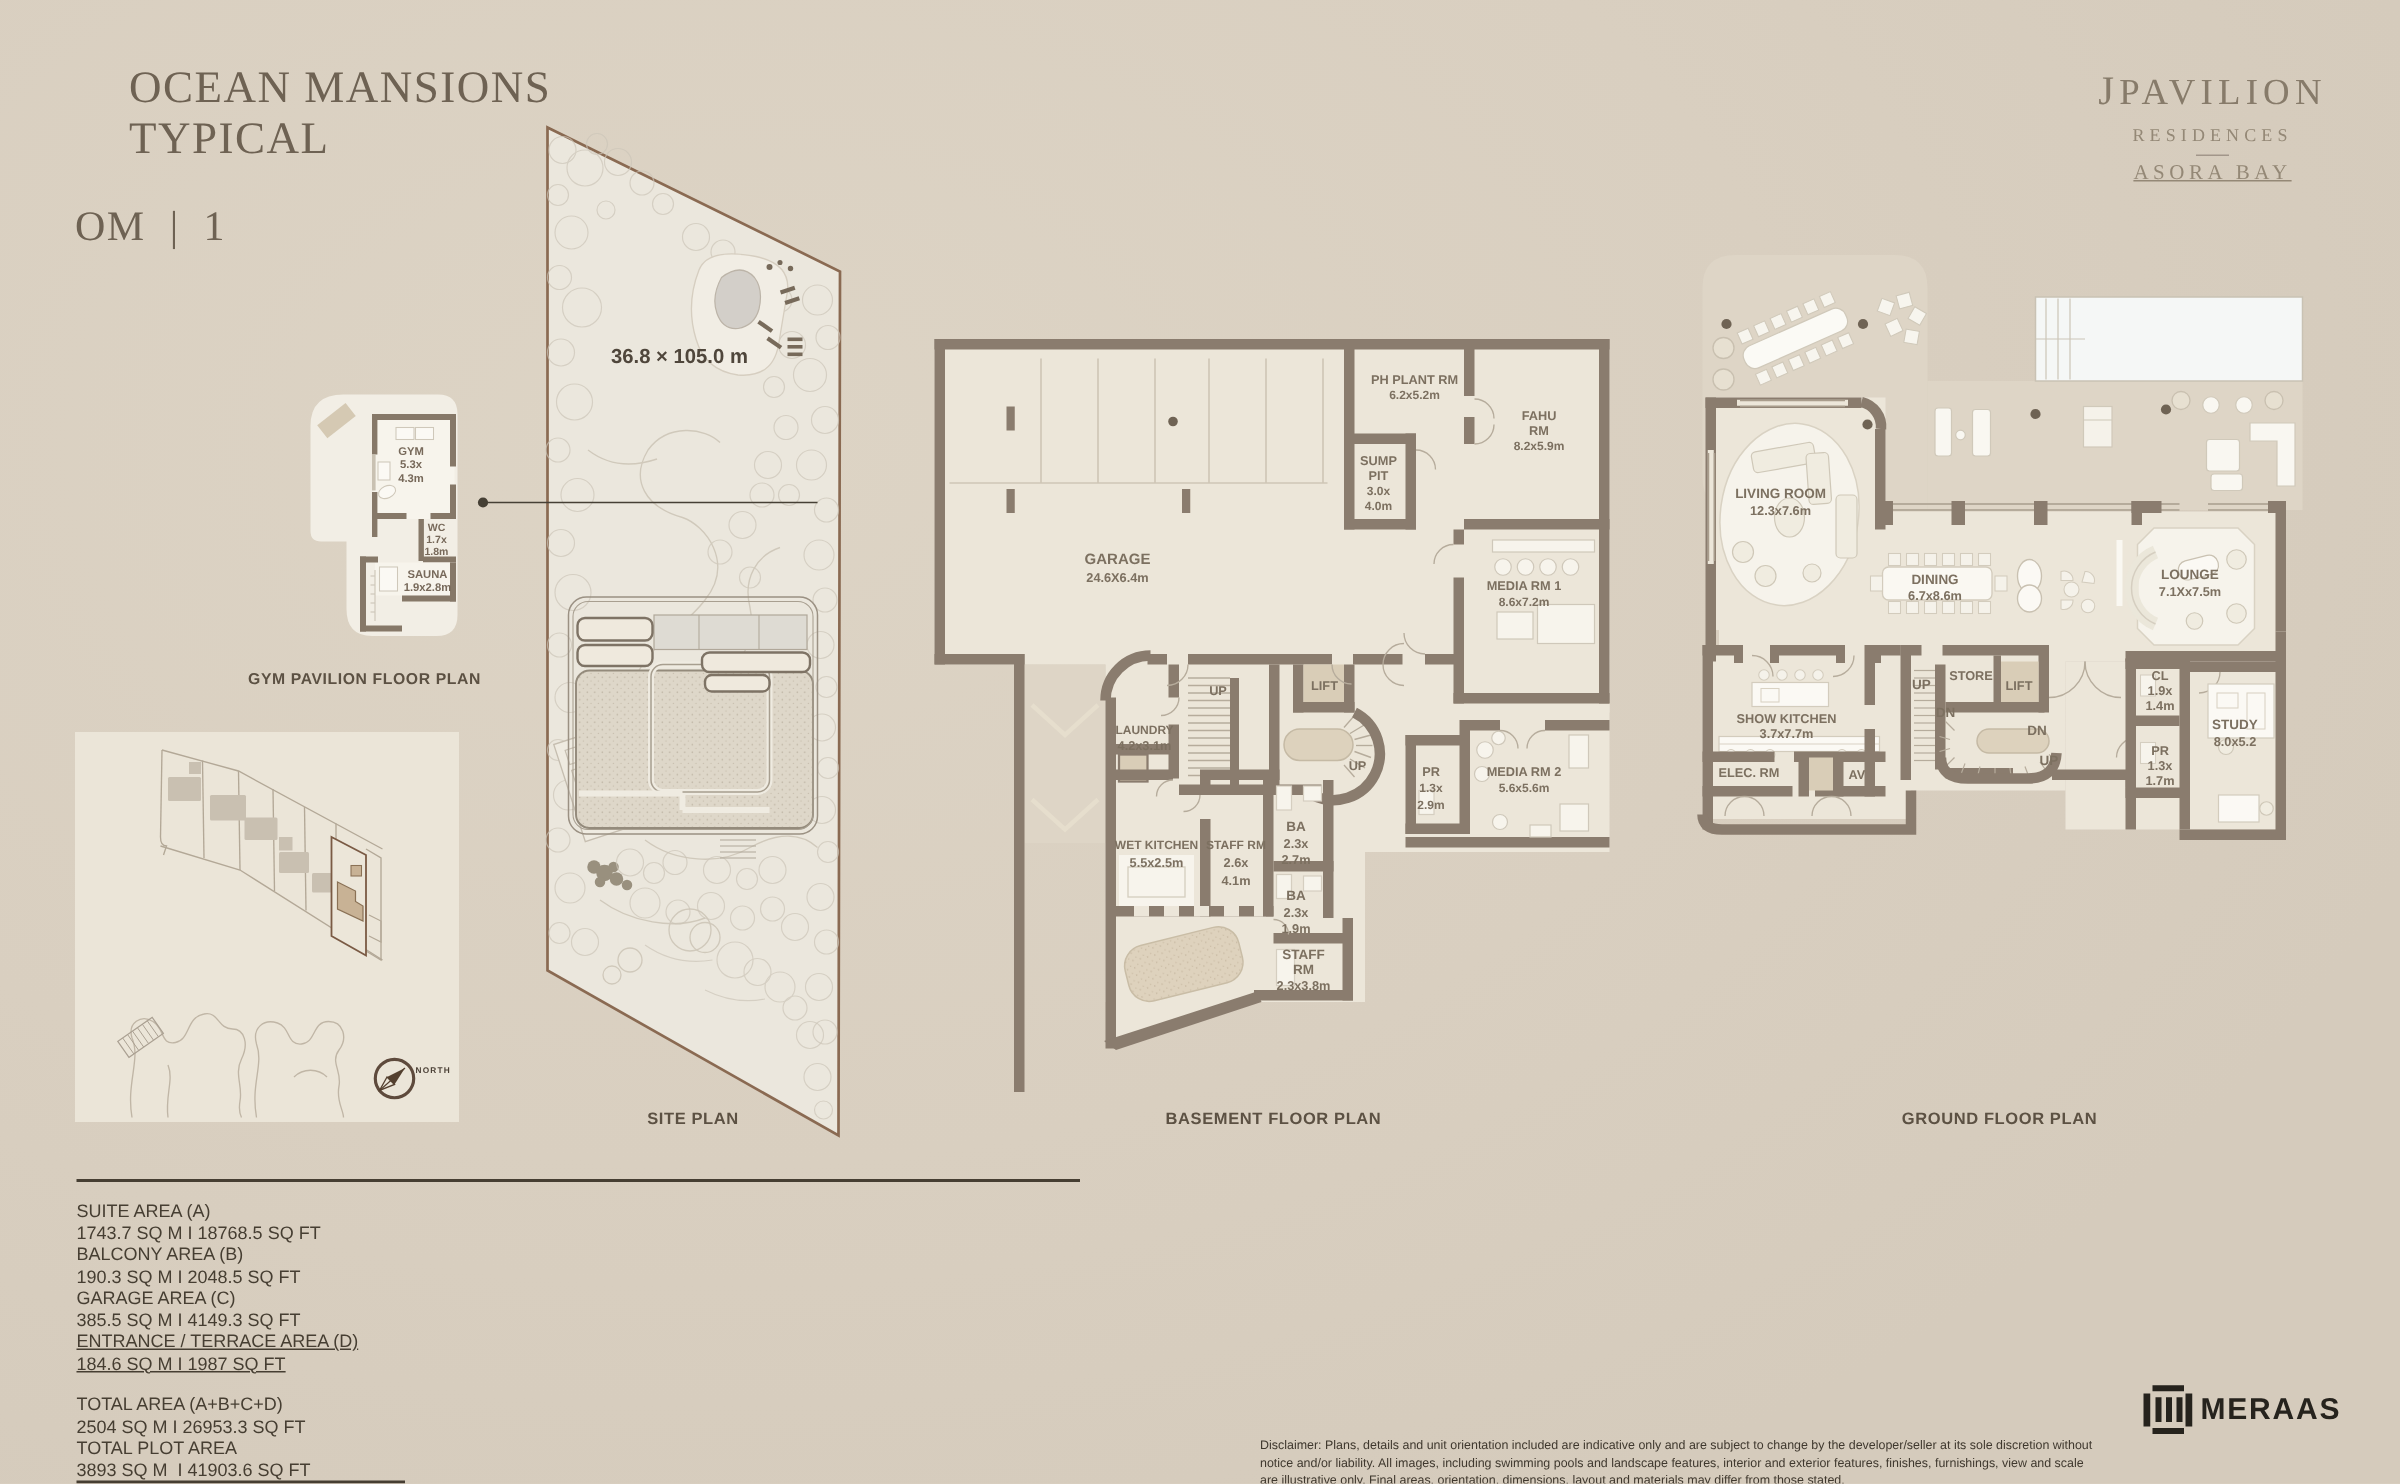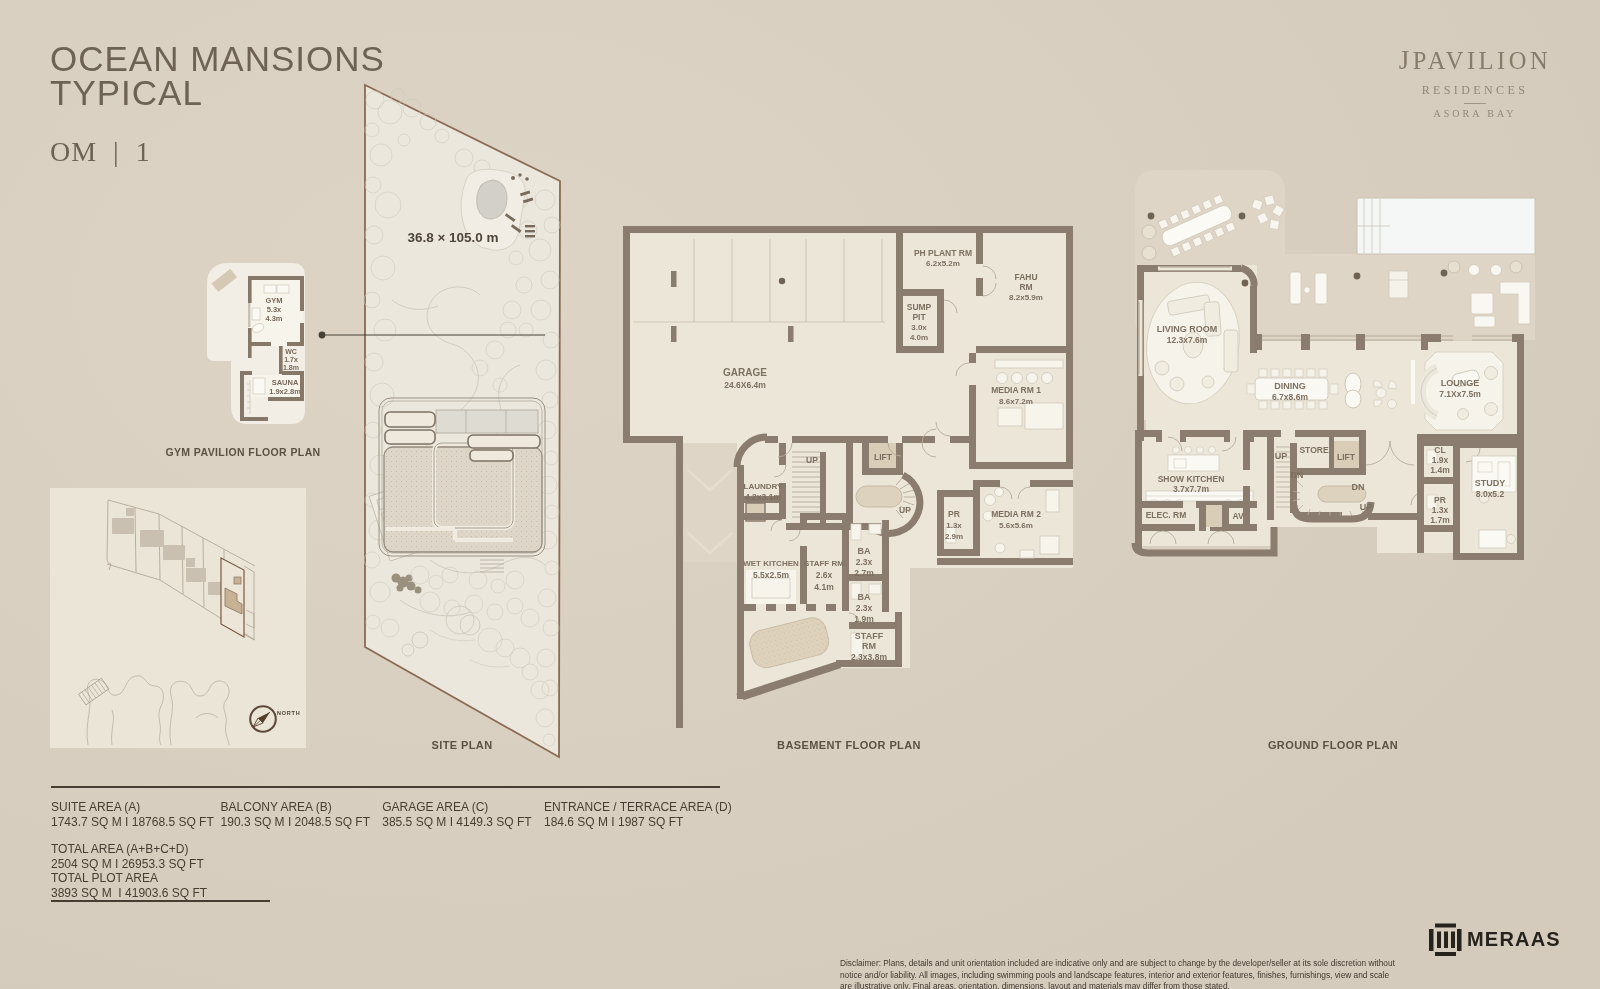--- a/index.html
+++ b/index.html
@@ -1,19 +1,19 @@
 <!DOCTYPE html>
 <html><head>
 <meta charset="utf-8">
 <style>
   html,body{margin:0;padding:0;}
   body{width:1600px;height:989px;overflow:hidden;background:#d9cfc0;font-family:"Liberation Sans",sans-serif;}
   .page{position:relative;width:1600px;height:989px;background:radial-gradient(ellipse 1200px 800px at 30% 30%, #ddd4c5 0%, #d9cfc0 60%, #d5cbbc 100%);}
   .abs{position:absolute;}
-  .title{font-family:Liberation Sans, sans-serif;color:#6e6253;font-size:35px;letter-spacing:1px;line-height:34px;}
+  .title{font-family:Liberation Serif, serif;color:#6e6253;font-size:30px;letter-spacing:1px;line-height:34px;margin-left:36px;}
   .om{font-family:"Liberation Serif",serif;color:#6e6253;font-size:28px;letter-spacing:1px;}
   .jum{font-family:"Liberation Serif",serif;color:#8a7e6d;text-align:center;}
   .tbl{color:#463e32;}
   .tbl h3{font-size:16px;font-weight:normal;margin:0 0 8px 0;letter-spacing:0.5px;}
   .lbl{font-size:12px;line-height:14.5px;}
   .disc{font-size:8.3px;line-height:11.6px;color:#3f382e;margin-top:36px;}
 </style>
 </head>
 <body>
 <div class="page">
@@ -980,30 +980,30 @@
 </svg>
 
 <div class="abs title" style="left:50px;top:42px;">OCEAN MANSIONS<br>TYPICAL</div>
 
 <div class="abs om" style="left:50px;top:136px;">OM&nbsp; | &nbsp;1</div>
 
 <div class="abs jum" style="left:1380px;top:45px;width:190px;">
   <div style="font-size:27px;letter-spacing:3.5px;color:#877b6a;">J<span style="font-size:24.5px;">PAVILION</span></div>
   <div style="font-size:12px;letter-spacing:3.4px;margin-top:7px;color:#948876;">RESIDENCES</div>
   <div style="width:22px;height:1px;background:#a2968a;margin:5px auto 4px auto;"></div>
-  <div style="font-size:10px;letter-spacing:3px;color:#948876;">ASORA BAY</div>
+  <div style="font-size:14px;letter-spacing:3px;color:#948876;text-decoration:underline;">ASORA BAY</div>
 </div>
 
 <div class="abs tbl" style="left:51px;top:786px;width:700px;">
   <div style="width:669px;height:2px;background:#463e32;margin-bottom:12px;"></div>
-  <div style="display:flex;">
+  <div style="display:flex;flex-direction:column;">
     <div class="lbl" style="width:172px;">SUITE AREA (A)<br>1743.7 SQ M I 18768.5 SQ FT</div>
     <div class="lbl" style="width:164px;">BALCONY AREA (B)<br>190.3 SQ M I 2048.5 SQ FT</div>
     <div class="lbl" style="width:164px;">GARAGE AREA (C)<br>385.5 SQ M I 4149.3 SQ FT</div>
-    <div class="lbl" style="width:210px;">ENTRANCE / TERRACE AREA (D)<br>184.6 SQ M I 1987 SQ FT</div>
+    <div class="lbl" style="width:210px;text-decoration:underline;">ENTRANCE / TERRACE AREA (D)<br>184.6 SQ M I 1987 SQ FT</div>
   </div>
   <div style="display:flex;margin-top:13px;flex-direction:column;">
     <div class="lbl" style="width:172px;">TOTAL AREA (A+B+C+D)<br>2504 SQ M I 26953.3 SQ FT</div>
     <div class="lbl" style="width:164px;">TOTAL PLOT AREA<br>3893 SQ M&nbsp; I 41903.6 SQ FT</div>
   </div>
   <div style="width:219px;height:2px;background:#463e32;margin-bottom:10px;"></div>
 </div>
 
 <div class="abs disc" style="left:840px;top:922px;width:560px;">Disclaimer: Plans, details and unit orientation included are indicative only and are subject to change by the developer/seller at its sole discretion without notice and/or liability. All images, including swimming pools and landscape features, interior and exterior features, finishes, furnishings, view and scale are illustrative only. Final areas, orientation, dimensions, layout and materials may differ from those stated.</div>
 

